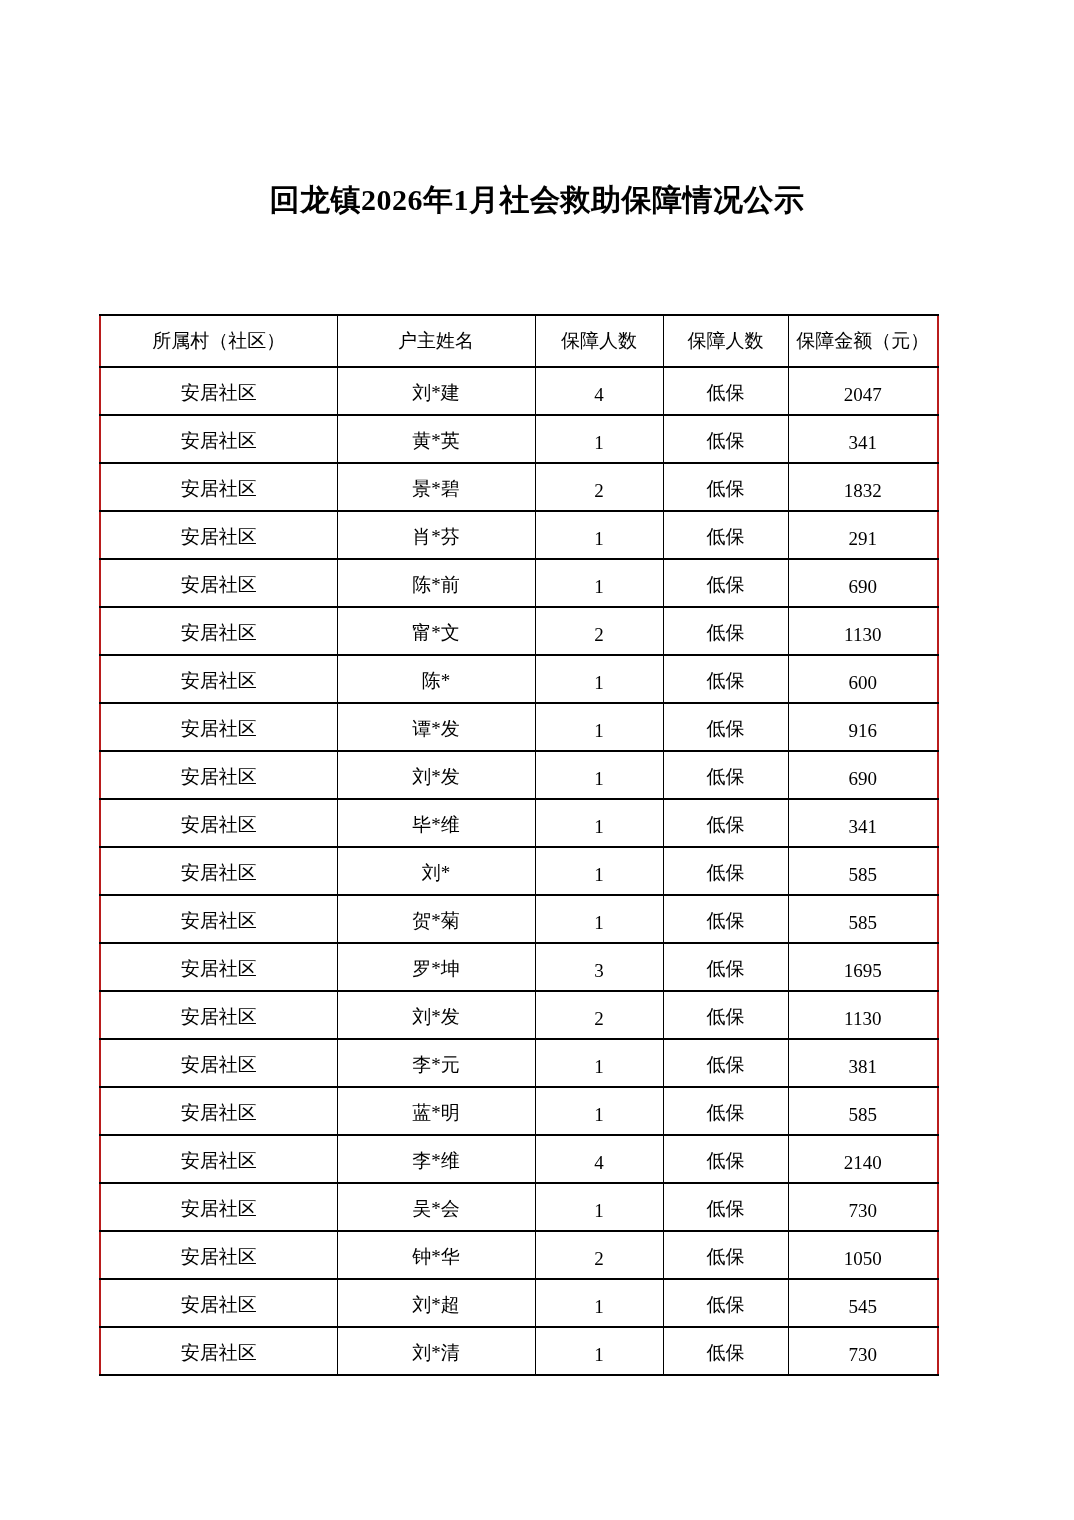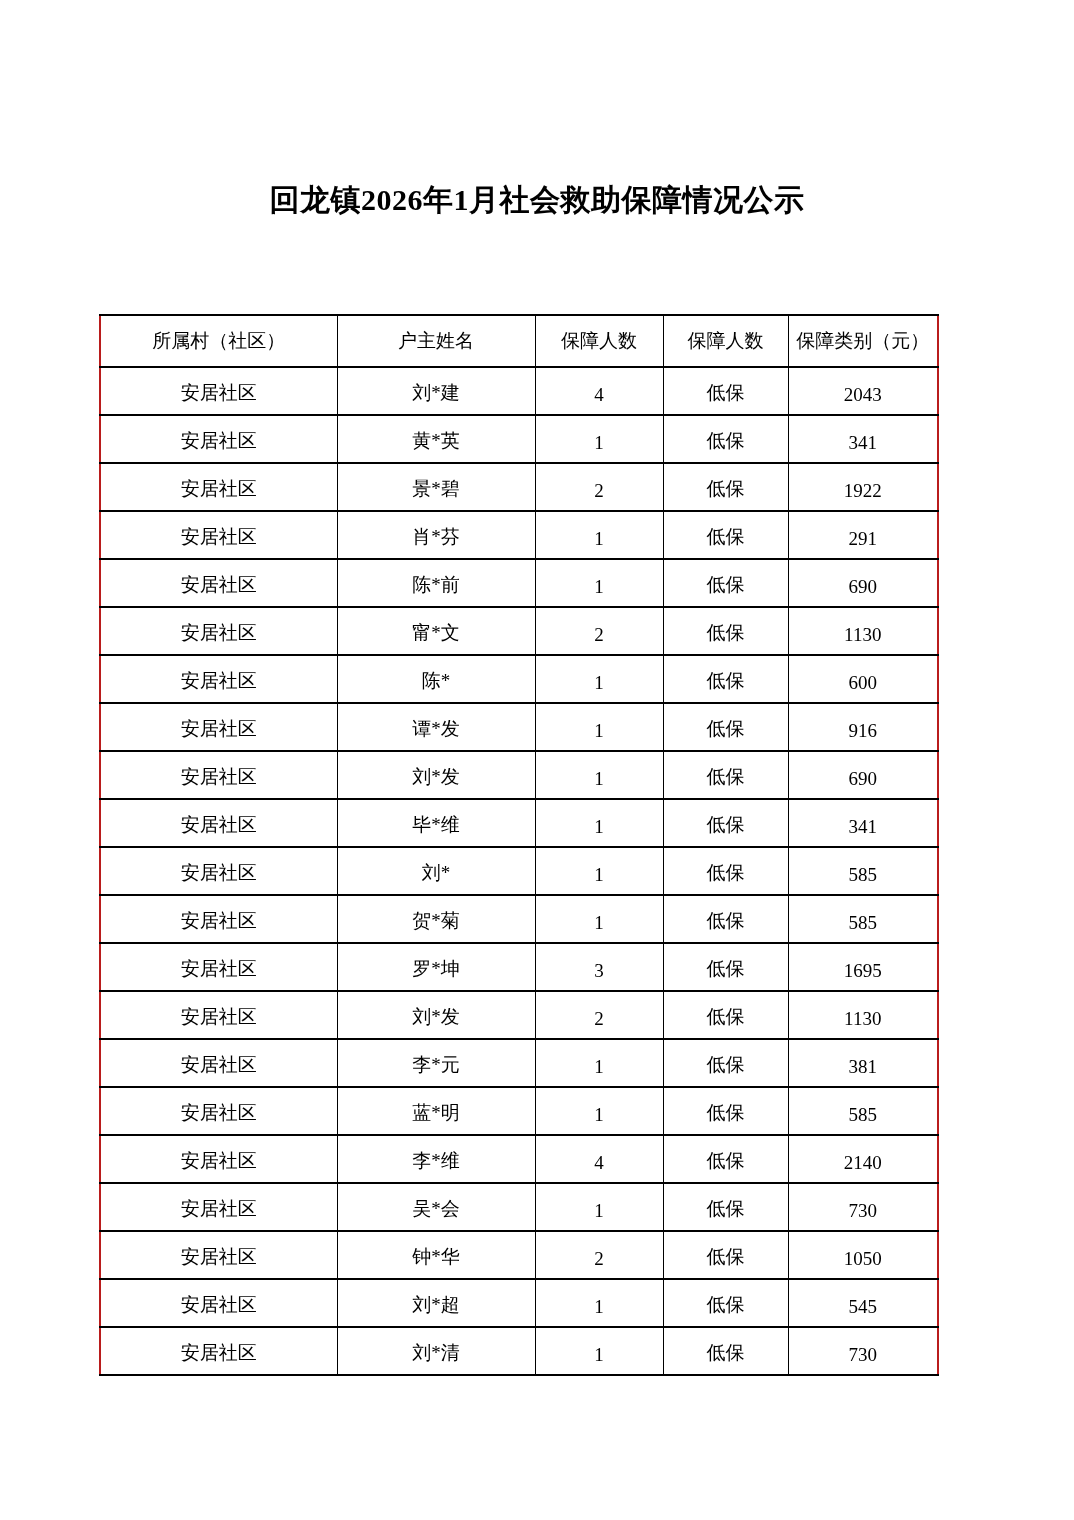--- a/index.html
+++ b/index.html
@@ -81,44 +81,44 @@
         <col class="c3">
         <col class="c4">
         <col class="c5">
     </colgroup>
     <thead>
       <tr>
           <th>所属村（社区）</th>
           <th>户主姓名</th>
           <th>保障人数</th>
           <th>保障人数</th>
-          <th>保障类别（元）</th>
+          <th>保障金额（元）</th>
         </tr>
     </thead>
     <tbody>
         <tr>
           <td>安居社区</td>
           <td>刘*建</td>
           <td>4</td>
           <td>低保</td>
-          <td>2043</td>
+          <td>2047</td>
         </tr>
         <tr>
           <td>安居社区</td>
           <td>黄*英</td>
           <td>1</td>
           <td>低保</td>
           <td>341</td>
         </tr>
         <tr>
           <td>安居社区</td>
           <td>景*碧</td>
           <td>2</td>
           <td>低保</td>
-          <td>1922</td>
+          <td>1832</td>
         </tr>
         <tr>
           <td>安居社区</td>
           <td>肖*芬</td>
           <td>1</td>
           <td>低保</td>
           <td>291</td>
         </tr>
         <tr>
           <td>安居社区</td>

